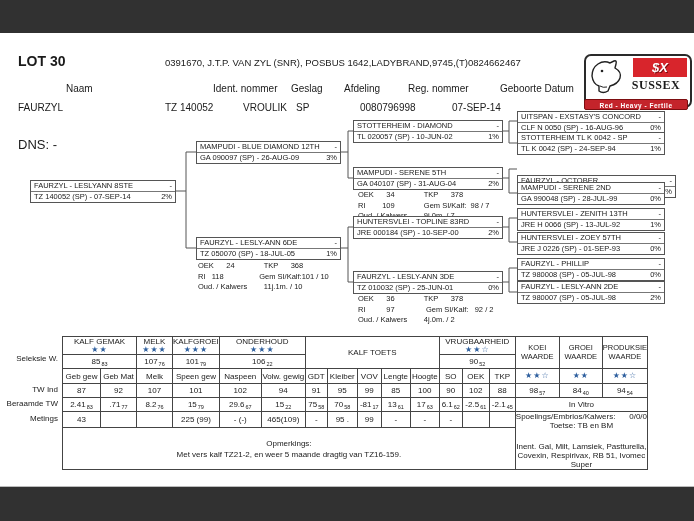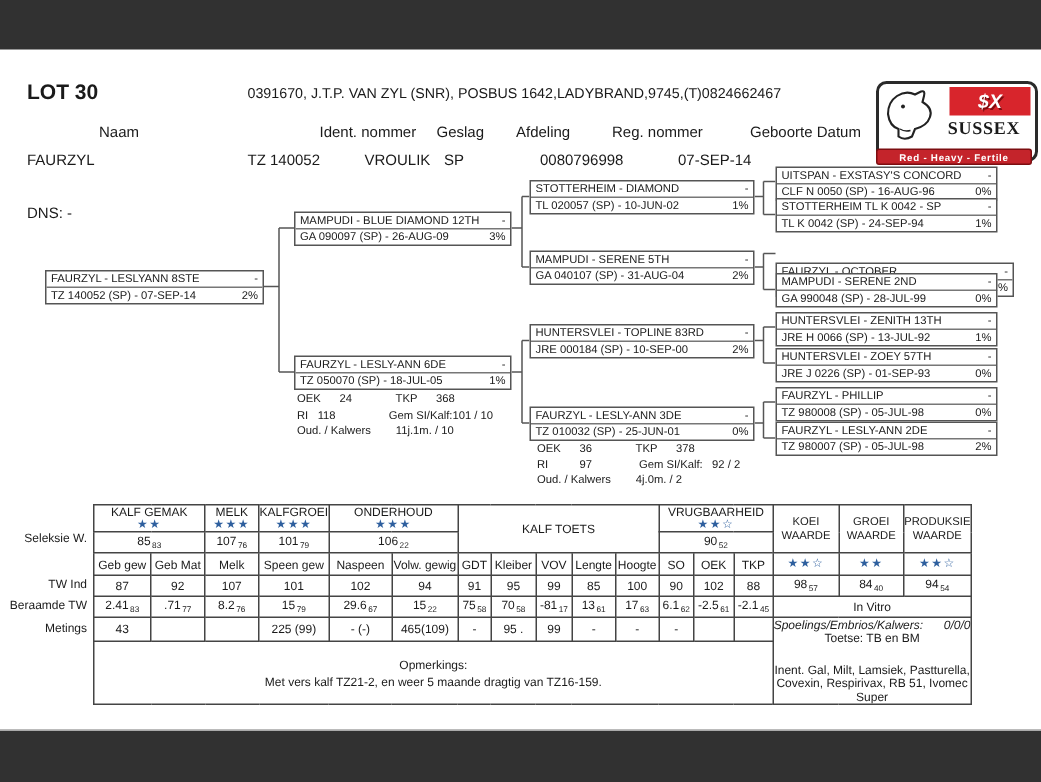--- a/index.html
+++ b/index.html
@@ -28,39 +28,39 @@
   .logo .sxblock span{font-style:italic;font-weight:bold;font-size:13px;color:#fff;
         text-shadow:1px 1px 0 #7c0d10;}
   .logo .sname{position:absolute;right:4px;top:22px;width:60px;text-align:center;
         font-family:"Liberation Serif", serif;font-weight:bold;font-size:12px;letter-spacing:.5px;}
   .logo .cow{position:absolute;left:3px;top:3px;}
   .tagline{position:absolute;left:584px;top:66px;width:104px;height:11px;background:#c4242b;
         color:#fff;font-size:6.5px;font-weight:bold;text-align:center;line-height:11px;
         border:1px solid #7c0d10;border-radius:2px;box-sizing:border-box;letter-spacing:.5px;}
   
   .atitle{position:absolute;left:18px;top:82px;font-size:13px;letter-spacing:.5px;}
-  .dns{position:absolute;left:18px;top:104px;font-size:10px;}
+  .dns{position:absolute;left:18px;top:104px;font-size:13px;}
   .pbox{position:absolute;border:1px solid #555;background:#fff;font-size:7.5px;box-sizing:border-box;}
   .pbox .pl{display:flex;justify-content:space-between;padding:0 3px;height:10px;line-height:10px;white-space:nowrap;overflow:hidden;}
   .pbox .pl1{border-bottom:1px solid #777;}
   .stats{position:absolute;font-size:7.5px;line-height:10.5px;}
   .stats div{white-space:pre;}
   .kalwings{margin-top:2px;}
   svg.lines{position:absolute;left:0;top:0;pointer-events:none;}
   
   .rowlab{position:absolute;width:58px;text-align:right;font-size:8px;}
   table.perf{position:absolute;left:62px;top:303px;border-collapse:collapse;table-layout:fixed;}
   table.perf td{border:1px solid #444;font-size:8px;text-align:center;padding:0;vertical-align:middle;overflow:hidden;}
   .glabel{font-size:8px;line-height:9px;}
   .gstars,.stars{color:#2e5f9e;font-size:8px;line-height:8px;letter-spacing:1px;}
   .acc{font-size:5.5px;vertical-align:-2px;margin-left:1px;}
   .r-sub td{font-size:7.5px;}
   td.invitro{text-align:left;font-size:7.5px;padding-left:3px;vertical-align:top;}
   td.rightinfo{text-align:left;font-size:7px;vertical-align:top;padding:1px 2px;line-height:9px;}
-  td.rightinfo .spoelrow{display:flex;justify-content:space-between;font-style:italic;}
+  td.rightinfo .spoelrow{display:flex;justify-content:space-between;}
   td.rightinfo .inent{margin-top:12px;}
   td.opmerk{text-align:left;vertical-align:top;font-size:8px;padding:1px 4px;line-height:11px;}
   .wlabel{font-size:7.5px;line-height:8.5px;}
 </style>
 </head>
 <body>
 
 <div style="position:absolute;left:0;top:0;width:694px;height:33px;background:#313131;"></div>
 <div style="position:absolute;left:0;top:487px;width:694px;height:34px;background:#313131;"></div>
 
@@ -161,20 +161,25 @@
 
   <div class="pbox" style="left:353px;top:134px;width:150px">
     <div class="pl pl1">
         <span>MAMPUDI - SERENE 5TH</span>
         <span>-</span>
       </div>
     <div class="pl">
         <span>GA 040107 (SP) - 31-AUG-04</span>
         <span>2%</span>
       </div>
+  </div>
+  <div class="stats" style="left:358px;top:157px">
+    <div>OEK      34              TKP      378</div>
+    <div>RI        109              Gem SI/Kalf:  98 / 7</div>
+    <div>Oud. / Kalwers        9j.0m. / 7</div>
   </div>
 
   <div class="pbox" style="left:353px;top:183px;width:150px">
     <div class="pl pl1">
         <span>HUNTERSVLEI - TOPLINE 83RD</span>
         <span>-</span>
       </div>
     <div class="pl">
         <span>JRE 000184 (SP) - 10-SEP-00</span>
         <span>2%</span>

